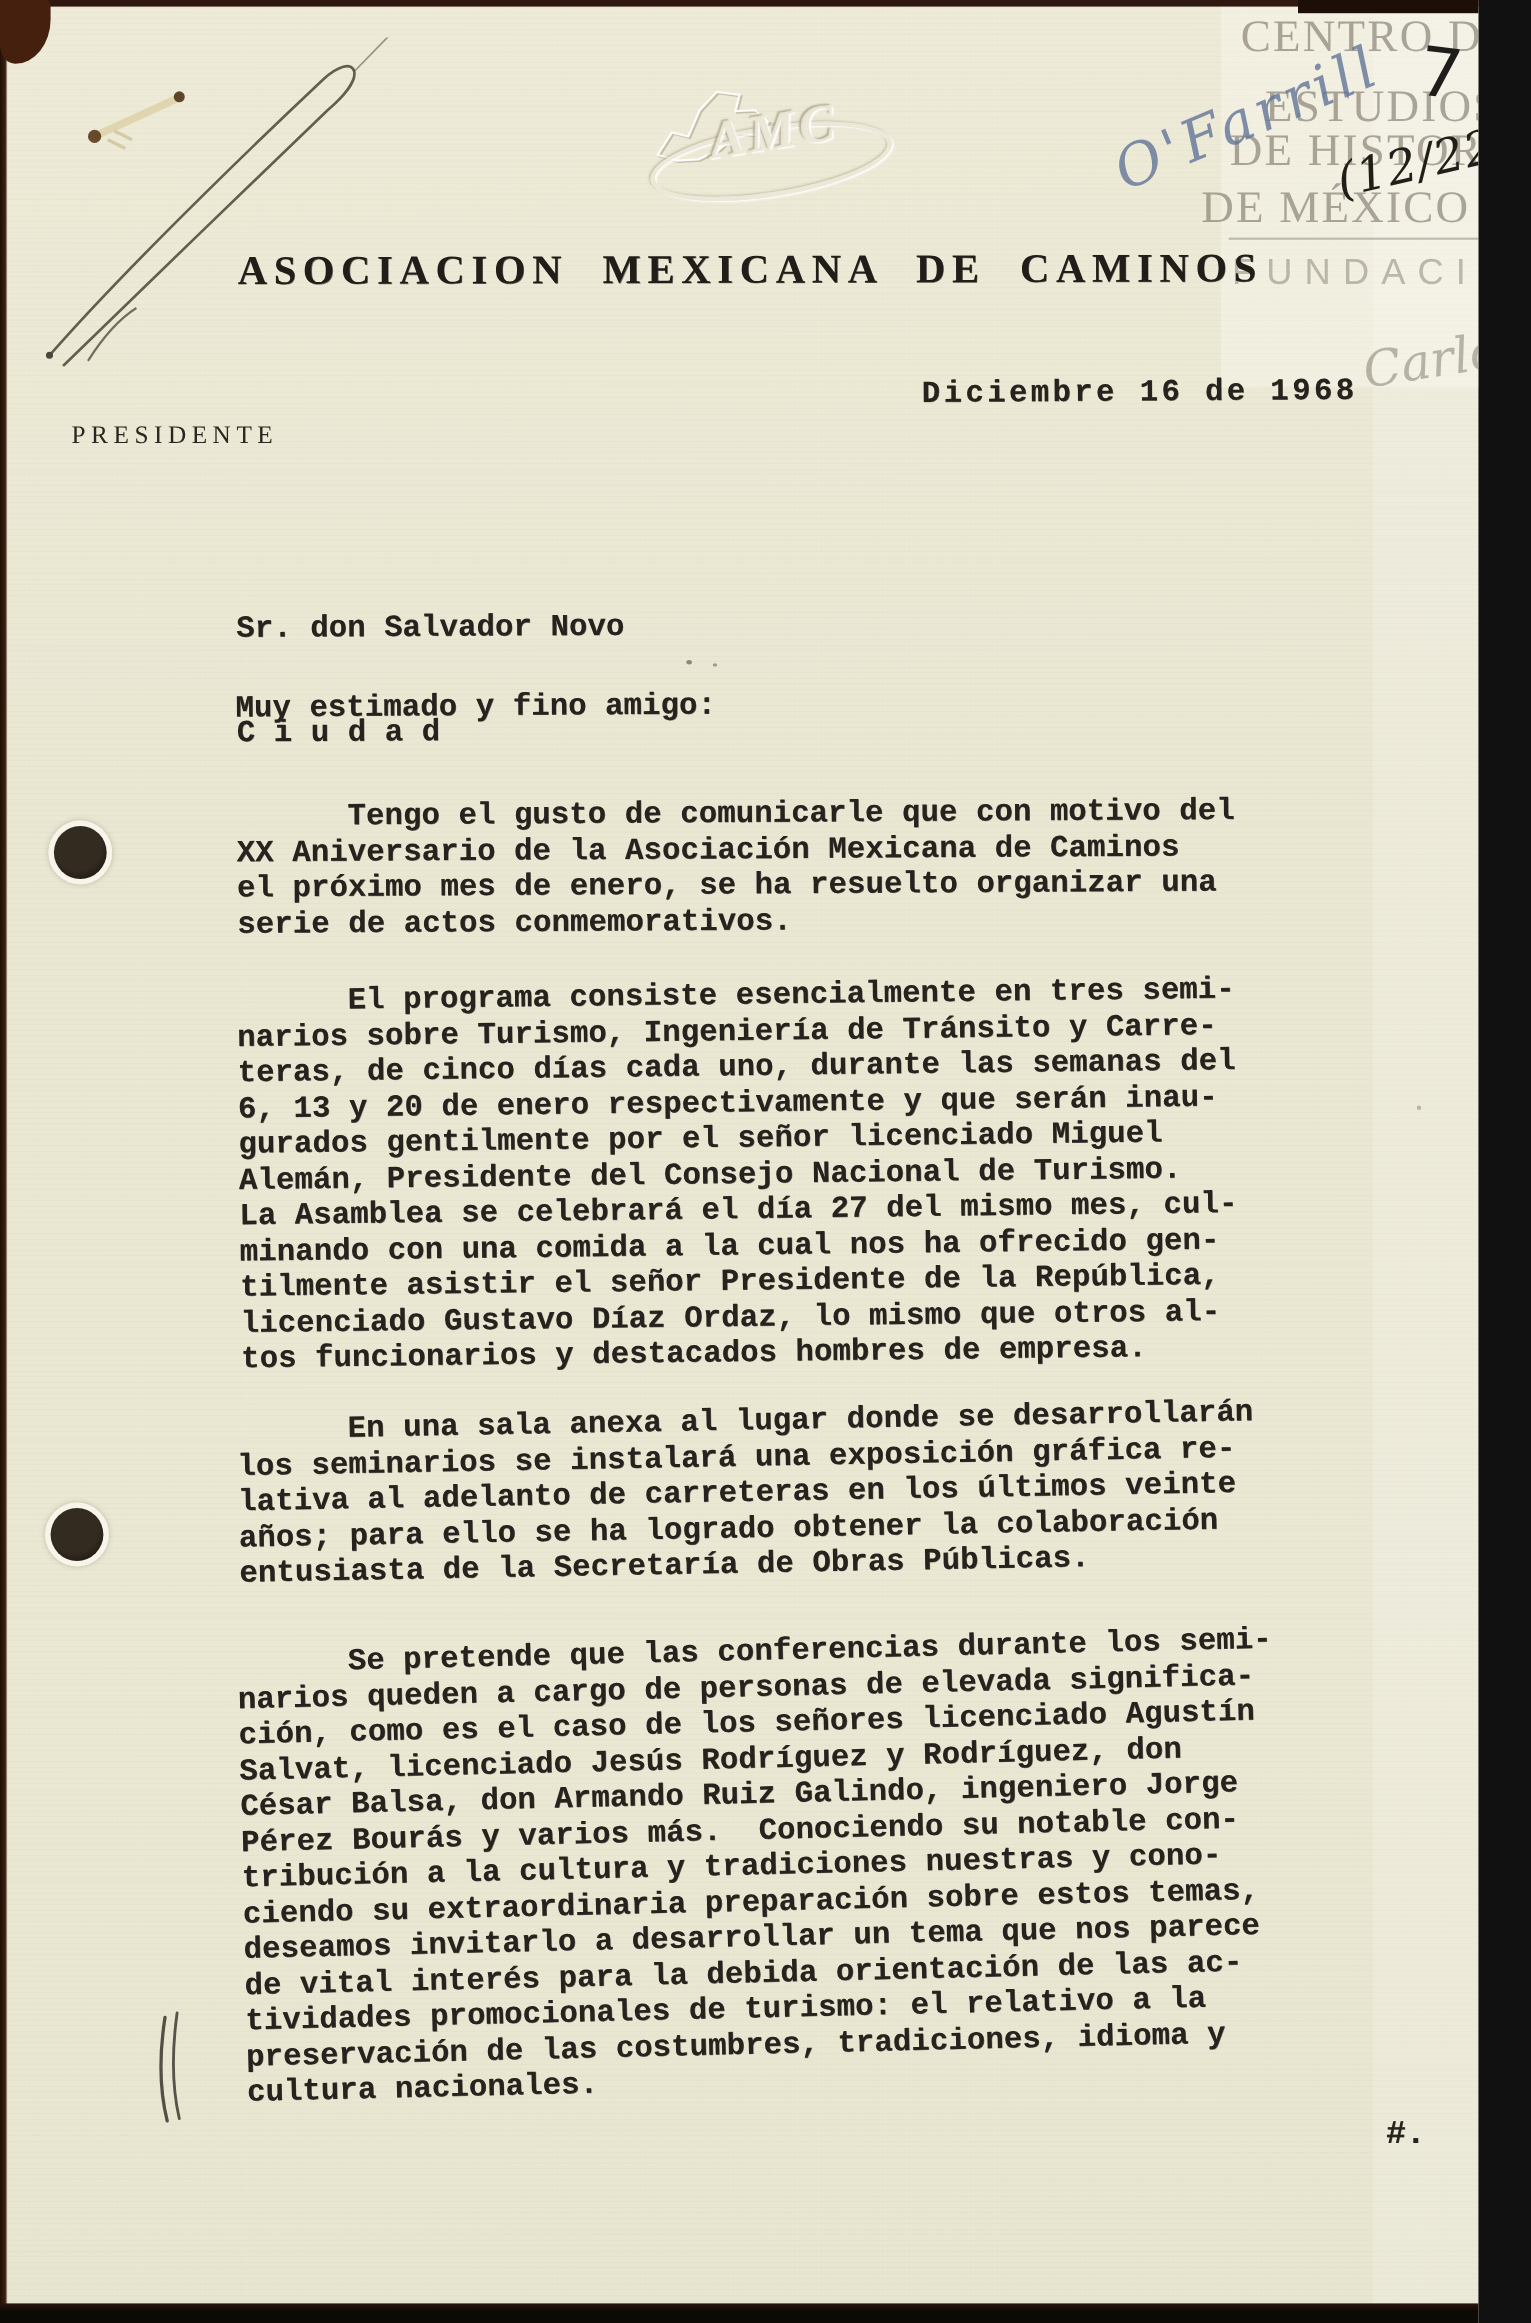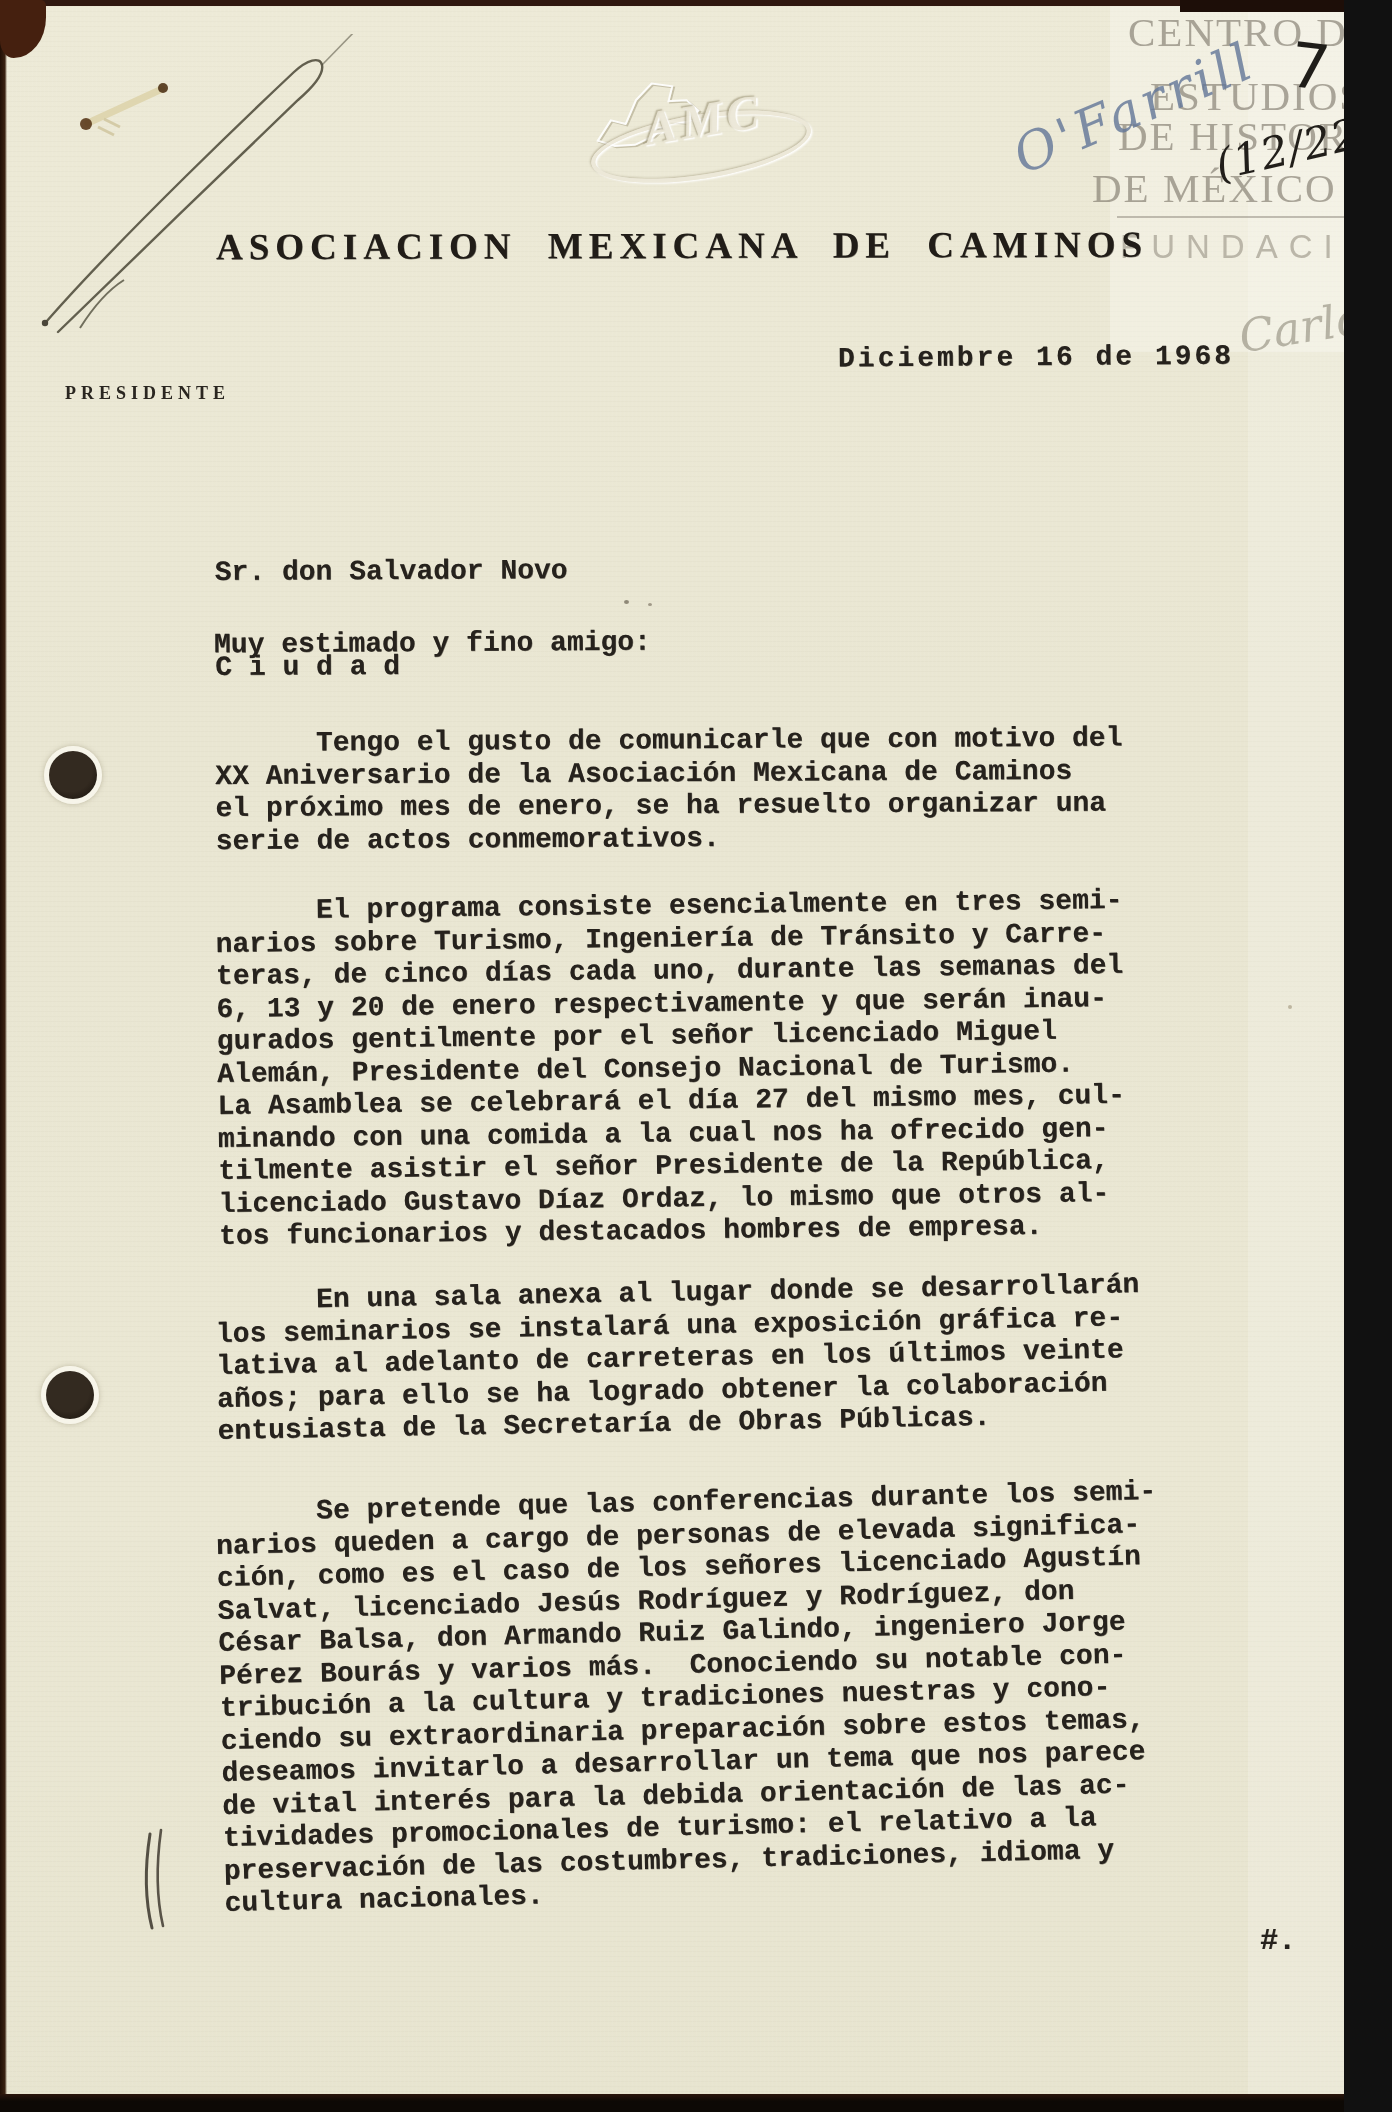--- a/index.html
+++ b/index.html
@@ -40,21 +40,21 @@
   .hand-blue{left:1006px;top:78px;font-family:"DejaVu Serif",serif;font-style:italic;font-size:52px;
     letter-spacing:4px;color:rgba(100,119,153,.82);transform:rotate(-23deg);}
   .hand-seven{left:1290px;top:30px;font-family:"DejaVu Sans",sans-serif;font-size:62px;color:#1f1d19;transform:rotate(7deg);}
   .hand-fraction{left:1214px;top:122px;font-family:"DejaVu Serif",serif;font-style:italic;font-size:43px;
     color:#211e1a;transform:rotate(-13deg);letter-spacing:1px;}
   
   .org-name{position:absolute;left:216px;top:224px;z-index:10;font-family:"Liberation Serif",serif;
     font-weight:700;font-size:37px;letter-spacing:6px;word-spacing:16px;color:#211d18;
     transform:rotate(-.15deg);white-space:nowrap;text-shadow:.5px .5px .6px rgba(30,25,20,.55);}
   .presidente{position:absolute;left:65px;top:383px;z-index:10;font-family:"Liberation Serif",serif;
-    font-weight:700;font-size:18px;letter-spacing:5px;color:#2a2620;white-space:nowrap;}
+    font-weight:400;font-size:23px;letter-spacing:5px;color:#2a2620;white-space:nowrap;}
   
   .seal{position:absolute;left:583px;top:62px;width:240px;height:130px;z-index:4;transform:rotate(-9deg);}
   .seal-ring{position:absolute;left:4px;top:52px;width:214px;height:56px;border-radius:50%;
     border:4px solid rgba(236,232,216,.9);
     box-shadow:1.5px 1.5px 2px rgba(255,255,255,.95),-1px -1px 2px rgba(160,152,122,.55),
       inset 1.5px 1.5px 2px rgba(255,255,255,.95),inset -1px -1px 2px rgba(160,152,122,.5);}
   .seal-text{position:absolute;left:62px;top:30px;font-family:"Liberation Serif",serif;font-style:italic;
     font-weight:700;font-size:48px;letter-spacing:4px;color:rgba(234,230,213,.9);
     text-shadow:1.5px 1.5px 1.5px rgba(255,255,255,.95),-1.5px -1.5px 1.5px rgba(150,142,112,.6);}
   

